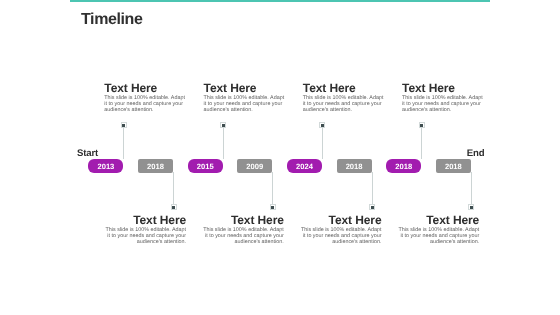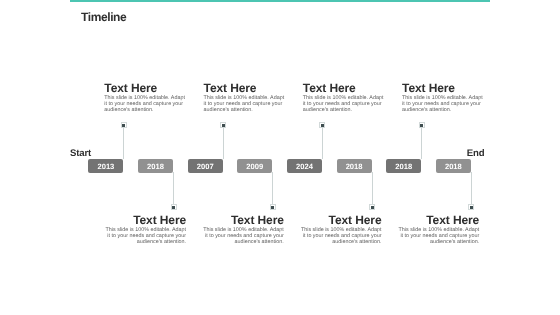--- a/index.html
+++ b/index.html
@@ -1,52 +1,52 @@
 <!DOCTYPE html>
 <html><head>
 <meta charset="utf-8">
 <title>Timeline</title>
 <style>
   html,body{margin:0;padding:0;}
   body{width:560px;height:315px;background:#ffffff;font-family:"Liberation Sans",sans-serif;
        overflow:hidden;-webkit-font-smoothing:antialiased;text-rendering:geometricPrecision;}
   #slide{position:relative;width:560px;height:315px;background:#fff;}
   #accent-bar{position:absolute;left:70px;top:0px;width:420px;height:2px;background:#4cc5b2;}
-  #title{position:absolute;left:81px;top:11px;font-size:12px;font-weight:bold;
+  #title{position:absolute;left:81px;top:11px;font-size:16px;font-weight:bold;
          color:#303030;letter-spacing:-0.4px;line-height:1.15;white-space:nowrap;}
   .endlabel{position:absolute;font-size:9.6px;font-weight:bold;color:#2f2f2f;
             line-height:1;letter-spacing:-0.15px;white-space:nowrap;}
   .yearbox{position:absolute;top:159.3px;height:13.4px;width:35px;border-radius:2px;
            color:#ffffff;font-size:7.6px;font-weight:bold;display:flex;align-items:center;
            justify-content:center;line-height:1;padding-top:0.65px;box-sizing:border-box;}
-  .yearbox.teal{background:#737373;}
+  .yearbox.teal{background:#a21caf;border-radius:6px;}
   .yearbox.gray{background:#919191;}
   .vline{position:absolute;width:1px;background:#ccd4d4;}
   .marker{position:absolute;width:4px;height:4px;border:1px solid #d2d9d9;
           background:#ffffff;box-sizing:content-box;}
   .marker i{position:absolute;left:0.6px;top:0.6px;width:2.95px;height:2.95px;
             background:#3f4e50;display:block;}
   .tb{position:absolute;width:82px;}
   .tb .h{font-size:12px;font-weight:bold;color:#2f2f2f;line-height:7px;
          margin-bottom:2.5px;letter-spacing:-0.1px;}
   .tb .p{font-size:5.4px;color:#616161;line-height:6px;}
   .tb.right{text-align:right;}
 </style>
 </head>
 <body>
 
 <div id="slide">
   <div id="accent-bar"></div>
   <div id="title">Timeline</div>
-  <div class="endlabel" style="left:70px;top:149px">Start</div>
+  <div class="endlabel" style="left:77px;top:149px">Start</div>
   <div class="endlabel" style="left:466.8px;top:149px">End</div>
   <div class="timeline">
     <div class="yearbox teal" style="left:88.40px">2013</div>
     <div class="yearbox gray" style="left:138.04px">2018</div>
-    <div class="yearbox teal" style="left:187.68px">2007</div>
+    <div class="yearbox teal" style="left:187.68px">2015</div>
     <div class="yearbox gray" style="left:237.32px">2009</div>
     <div class="yearbox teal" style="left:286.96px">2024</div>
     <div class="yearbox gray" style="left:336.60px">2018</div>
     <div class="yearbox teal" style="left:386.24px">2018</div>
     <div class="yearbox gray" style="left:435.88px">2018</div>
   </div>
   <div class="top-row">
     <div class="milestone">
       <div class="vline" style="left:123.40px;top:125px;height:34px"></div>
       <div class="marker" style="left:120.90px;top:122px">

